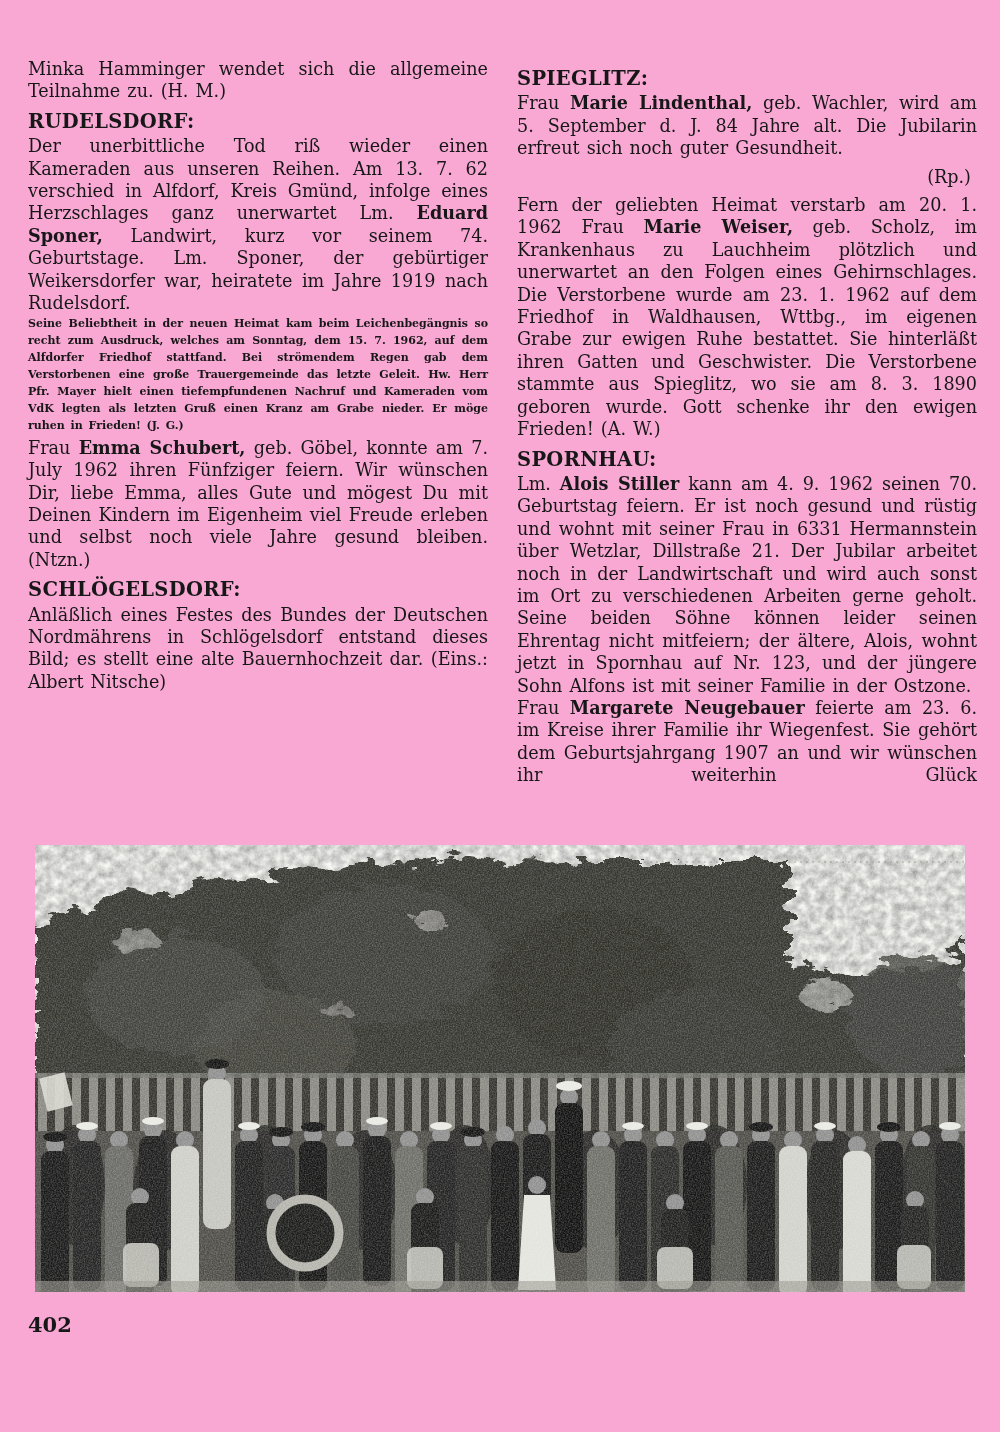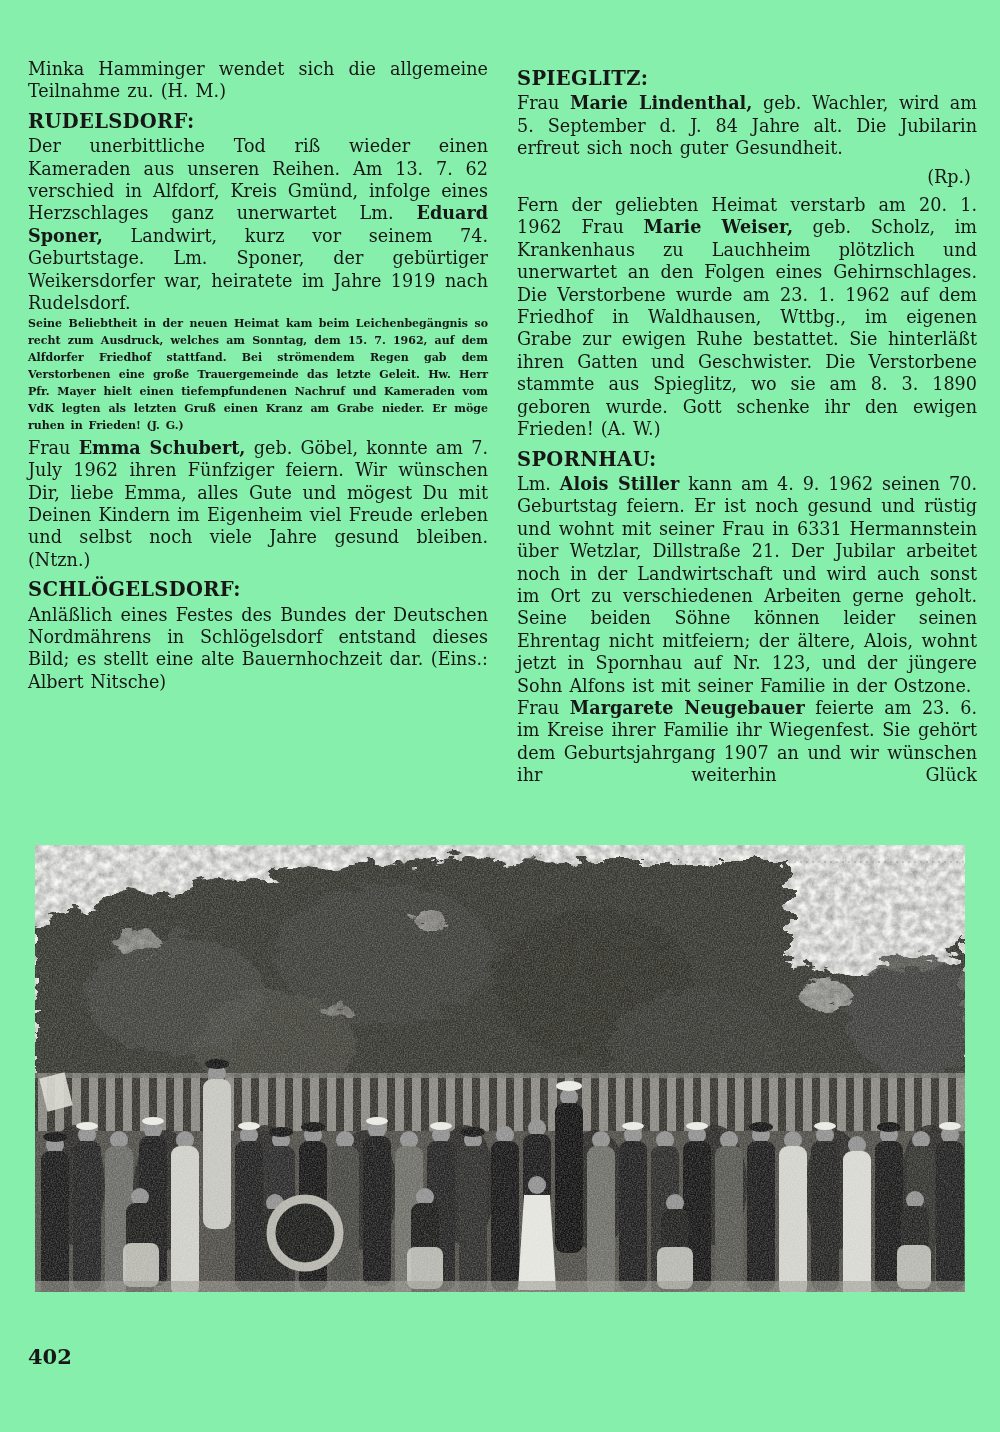--- a/index.html
+++ b/index.html
@@ -1,18 +1,18 @@
 <!DOCTYPE html>
 <html lang="de"><head>
 <meta charset="utf-8">
 <style>
   html, body { margin:0; padding:0; background:#ffffff; }
   .page {
     position:relative; width:1000px; height:1432px;
-    background:#86efac; color:#171717;
+    background:#f9a8d4; color:#171717;
     font-family:"DejaVu Serif","Liberation Serif",serif;
     overflow:hidden;
   }
   .col {
     position:absolute; top:58px; width:460px;
     font-size:17.6px; line-height:22.4px;
     text-align:justify; word-spacing:1.5px; hyphens:auto;
   }
   .col-left  { left:28px; }
   .col-right { left:517px; }
@@ -26,21 +26,21 @@
     font-size:11px; line-height:16.9px; font-weight:bold;
     word-spacing:2px; margin:2px 0 2px 0;
   }
   .sig-right { text-align:right; margin:6px; }
   .photo {
     position:absolute; left:35px; top:845px; width:930px; height:447px;
     margin:0; padding:0;
   }
   .photo svg { display:block; width:930px; height:447px; }
   .page-number {
-    position:absolute; left:28px; top:1344px;
+    position:absolute; left:28px; top:1312px;
     font-size:21px; font-weight:bold;
   }
 </style>
 </head>
 <body>
 
 <div class="page">
 
   <div class="col col-left">
     <p class="body-p">Minka Hamminger wendet sich die allgemeine Teilnahme zu. (H. M.)</p>

